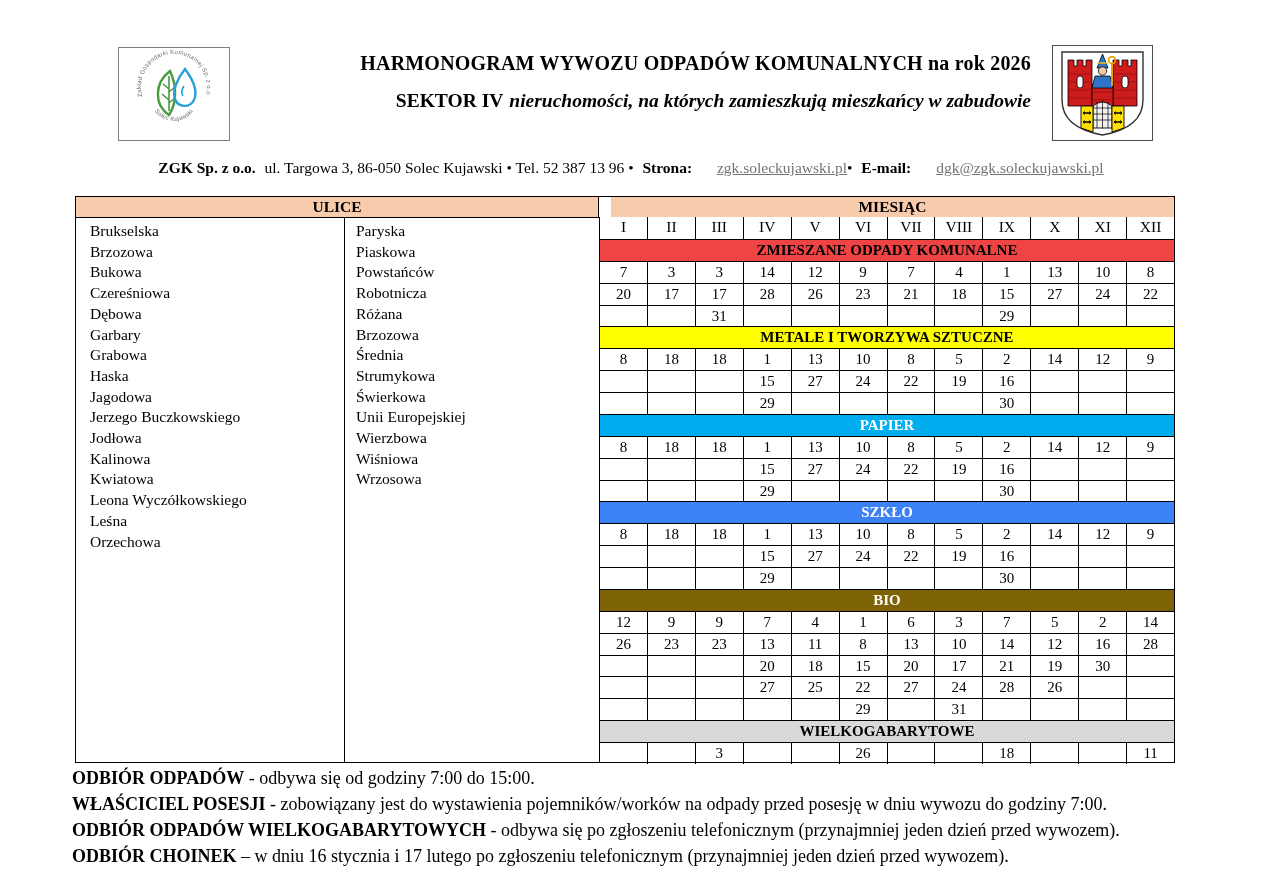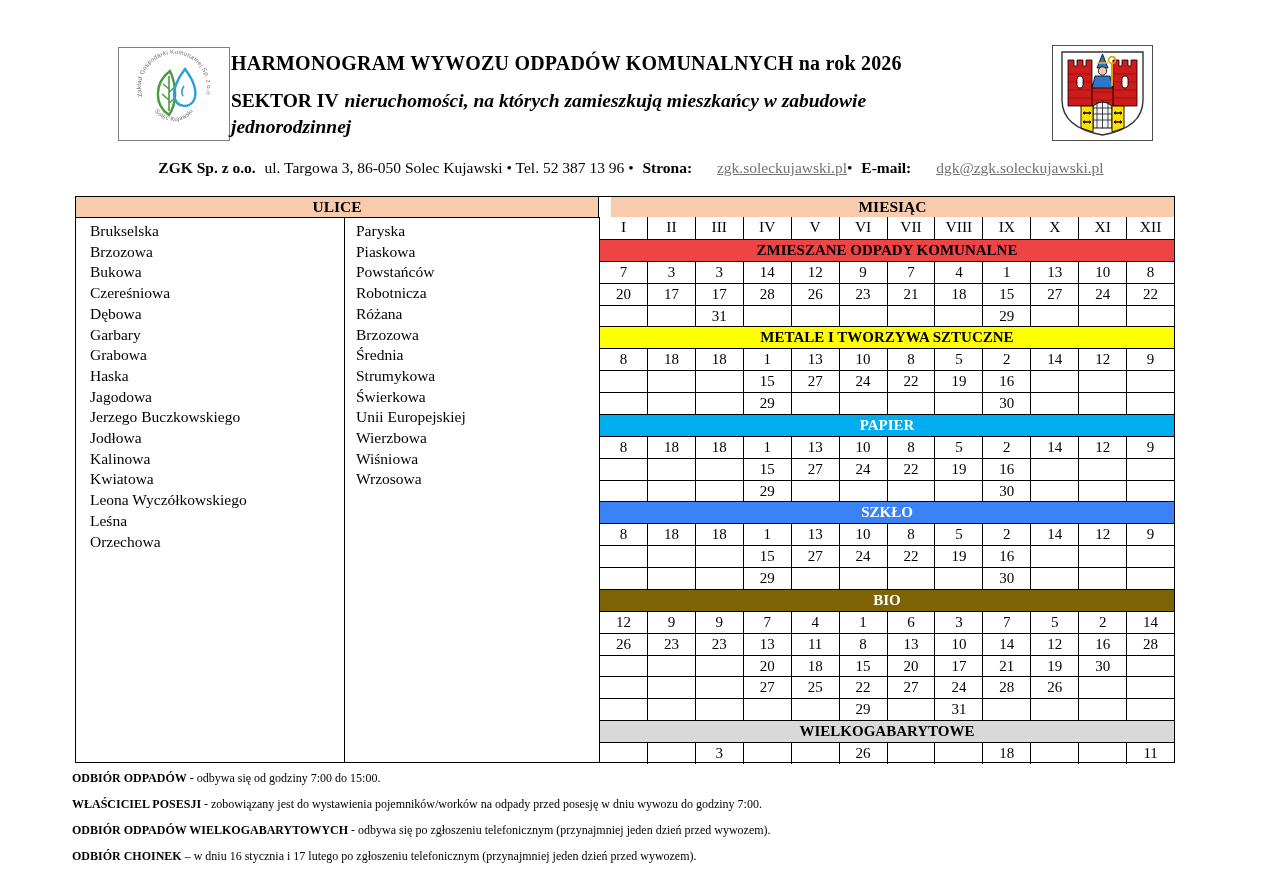--- a/index.html
+++ b/index.html
@@ -3,21 +3,21 @@
 <meta charset="utf-8">
 <style>
   * { margin:0; padding:0; box-sizing:border-box; }
   html,body { background:#fff; }
   body { font-family:"Liberation Serif","DejaVu Serif",serif; color:#000; }
   .page { position:relative; width:1262px; height:889px; background:#fff; overflow:hidden; }
 
   
   .logo-box { position:absolute; left:118px; top:47px; width:112px; height:94px; border:1px solid #808080; background:#fff; }
   .coat-box { position:absolute; left:1052px; top:45px; width:101px; height:96px; border:1px solid #4d4d4d; background:#fff; }
-  .title-block { position:absolute; left:231px; top:52px; width:800px; text-align:left; }
+  .title-block { position:absolute; left:231px; top:52px; width:800px; text-align:right; }
   .main-title { font-size:20px; font-weight:bold; letter-spacing:.2px; }
   .subtitle { margin-top:13px; font-size:19.5px; font-weight:bold; line-height:26px; }
   .subtitle .sector { font-style:normal; margin-right:6px; }
   .subtitle .it { font-style:italic; }
   .info-line { position:absolute; left:0; right:0; top:159px; text-align:center; font-size:15.5px; }
   .info-line .b { font-weight:bold; }
   .info-line a { color:#737373; text-decoration:underline;margin-left:21px; }
   .seg { margin-right:5px; }
 
   
@@ -31,21 +31,21 @@
   .street-col { width:268px; flex:none; padding:3px 4px 0 14px; font-size:15.5px; line-height:20.7px; overflow:hidden; }
   .street-col.second { width:255px; border-left:1px solid #000; padding-left:11px; }
   .months { flex:1; display:flex; flex-direction:column; border-left:1px solid #000; min-width:0; }
   .mrow { display:flex; height:21.88px; flex:none; border-top:1px solid #000; }
   .mcell { flex:1; min-width:0; text-align:center; font-size:15px; line-height:20.5px; border-left:1px solid #000; overflow:hidden; }
   .mcell:first-child { border-left:none; }
   .mname { font-size:15.5px; }
   .srow { height:21.88px; flex:none; border-top:1px solid #000; text-align:center; font-weight:bold; font-size:15px; line-height:20.5px; overflow:hidden; }
 
   
-  .footer { position:absolute; left:72px; top:765px; width:1130px; font-size:12px; }
+  .footer { position:absolute; left:72px; top:765px; width:1130px; font-size:18px; }
   .fline { line-height:26px; white-space:nowrap; }
   .fline .b { font-weight:bold; }
   svg text { user-select:none; }
 </style>
 </head>
 <body>
 
 <div class="page">
 
   <div class="logo-box">
@@ -68,21 +68,20 @@
         <path d="M66,21 C75,33 79,43 75,52 C71,60 59,60 56,51 C53,43 58,31 66,21 Z" fill="none" stroke="#2b9fd8" stroke-width="2.4"></path>
         <path d="M64,48 C62,45 63,41 65,38" fill="none" stroke="#2b9fd8" stroke-width="1.6"></path>
       </g>
     </svg>
   </div>
 
   <div class="title-block">
     <div class="main-title">HARMONOGRAM WYWOZU ODPADÓW KOMUNALNYCH na rok 2026</div>
     <div class="subtitle">
       <span class="sector">SEKTOR IV</span><span class="it">nieruchomości, na których zamieszkują mieszkańcy w zabudowie</span>
-      <div class="it">jednorodzinnej</div>
     </div>
   </div>
 
   <div class="coat-box">
     <svg width="99" height="94" viewBox="0 0 99 94">
       <path d="M9,6 h81 v48 c0,22 -18,31 -40.5,35 C27,85 9,76 9,54 Z" fill="#ffffff" stroke="#333" stroke-width="1.4"></path>
 
       <g fill="#CE1C1C" stroke="#000" stroke-width="0.8">
         <path d="M15,14 h6 v6 h3 v-6 h6 v6 h3 v-6 h6 v46 h-24 Z"></path>
         <path d="M60,14 h6 v6 h3 v-6 h6 v6 h3 v-6 h6 v46 h-24 Z"></path>

